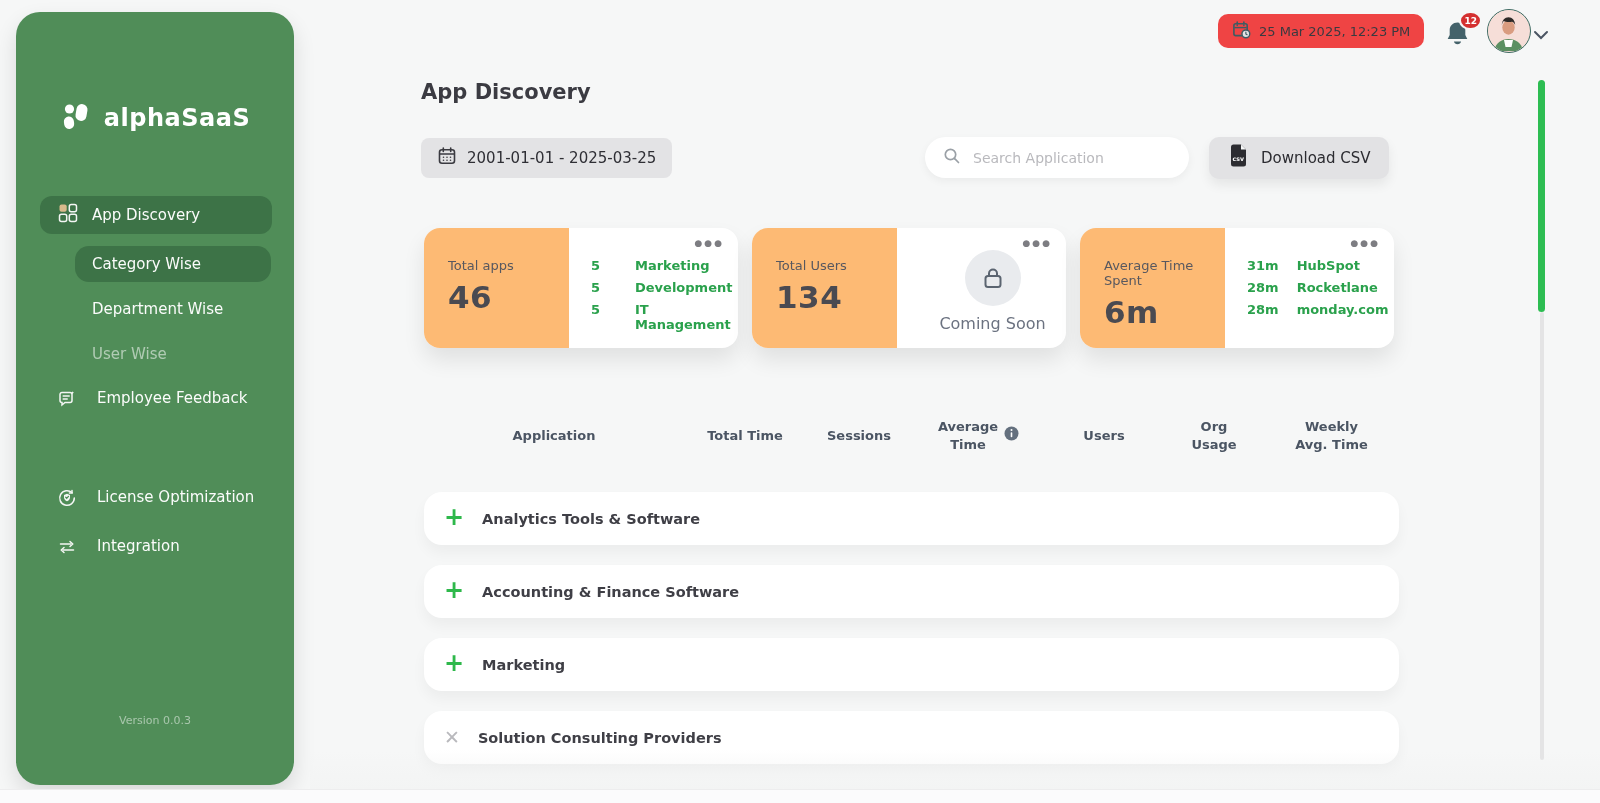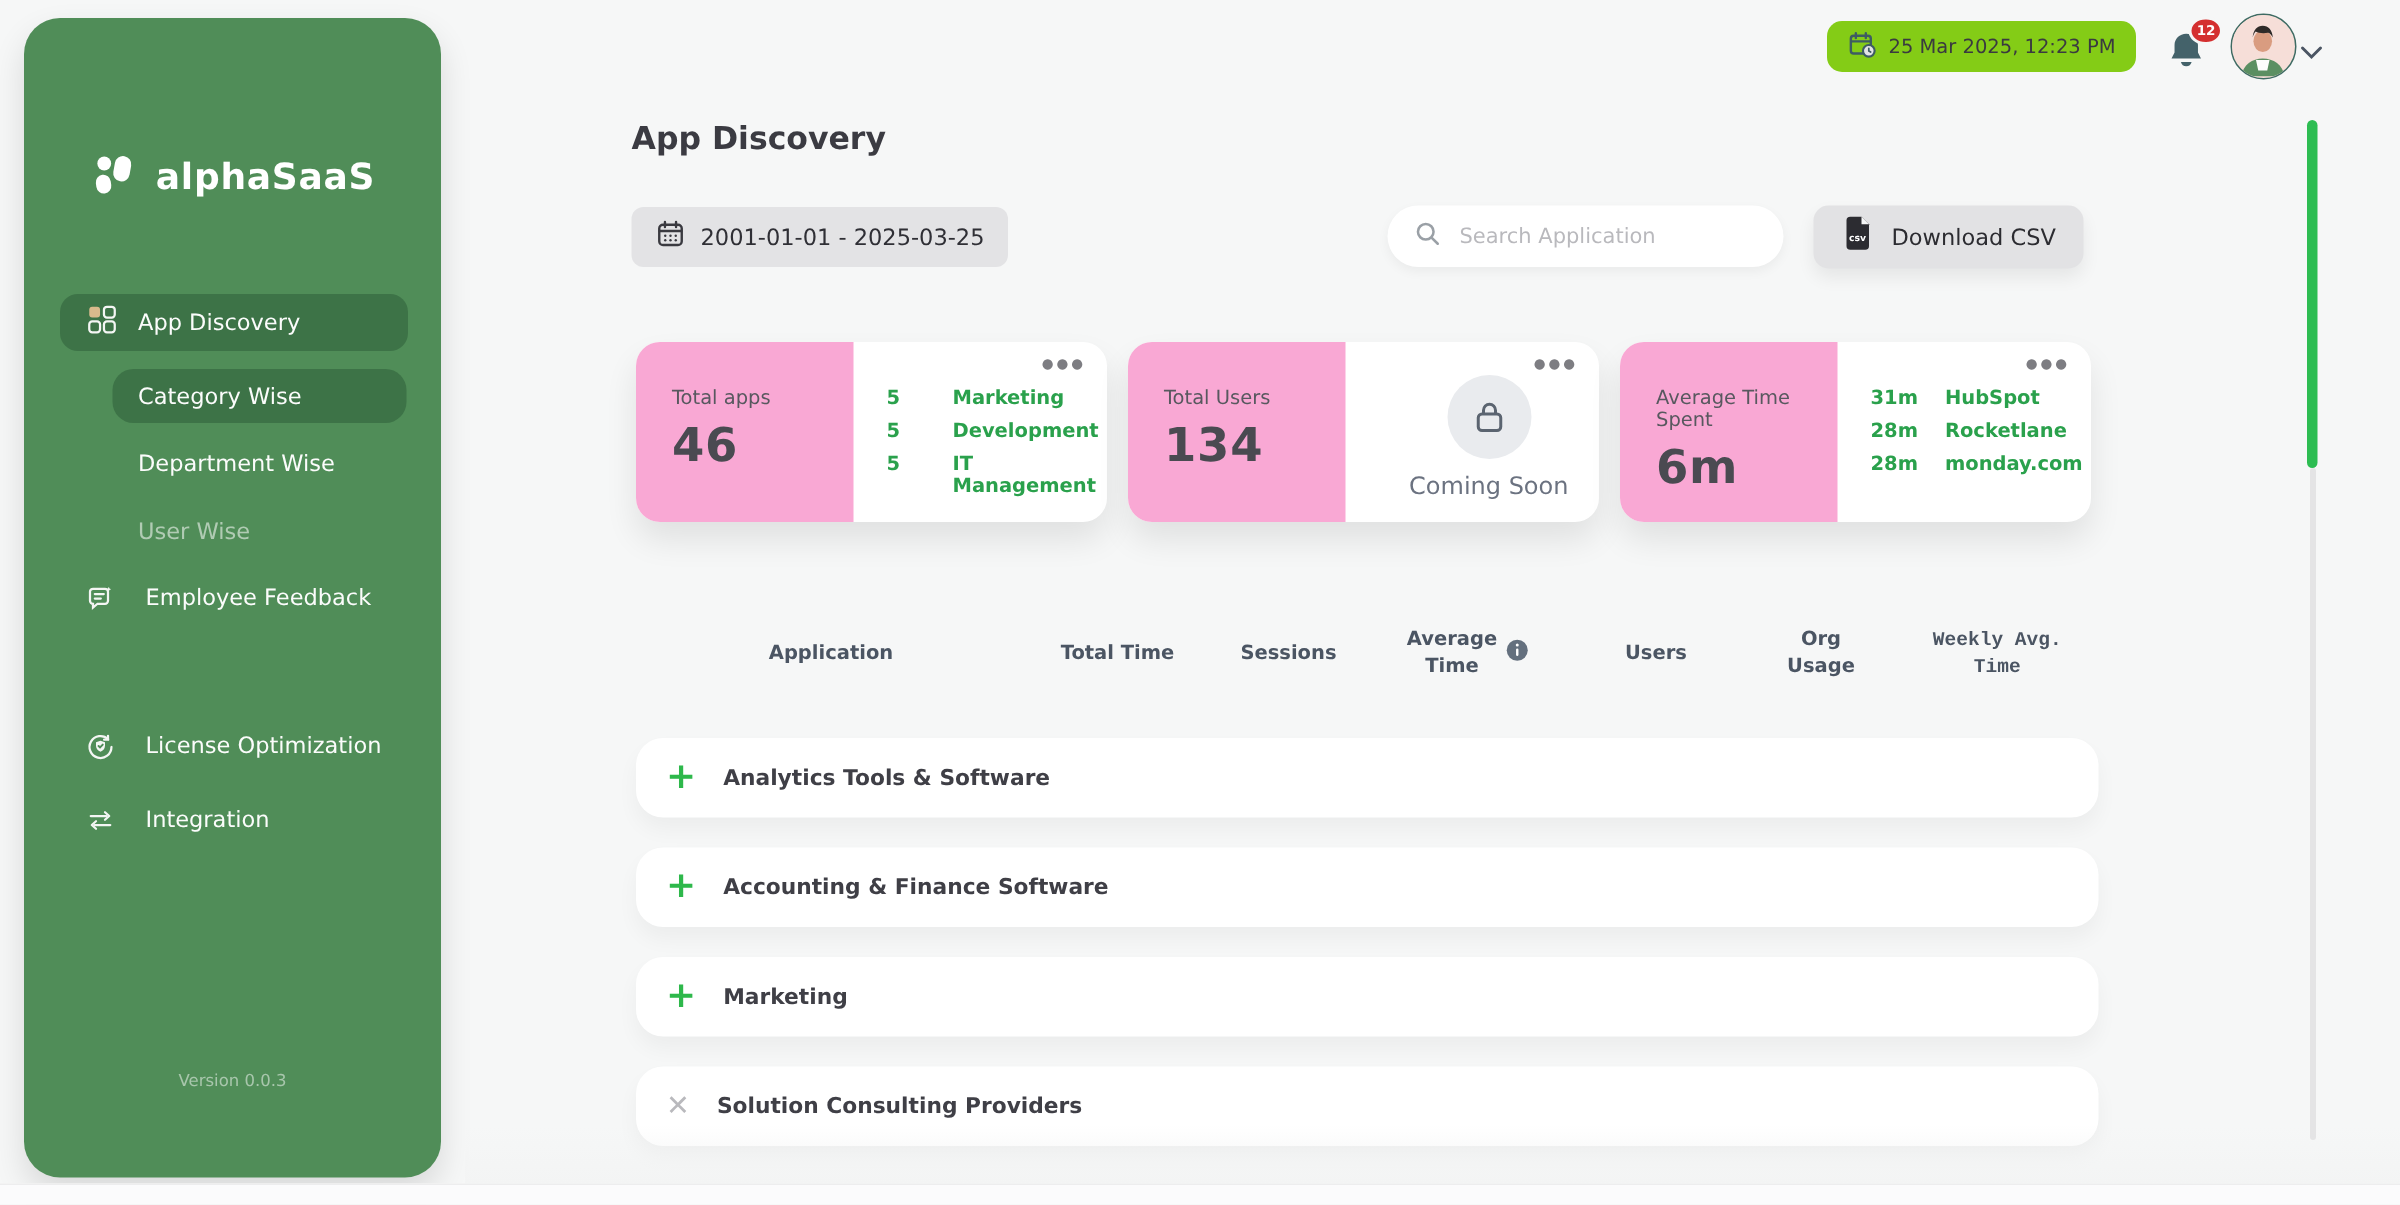--- a/index.html
+++ b/index.html
@@ -37,21 +37,21 @@
   .nav-row { position:absolute; left:41px; width:220px; height:30px; display:flex; gap:20px; cursor:pointer; }
   .nav-row.feedback { top:377px; }
   .nav-row.usage { top:426px; }
   .nav-row.license { top:476px; }
   .nav-row.integration { top:525px; }
   .version { position:absolute; left:0; bottom:58px; width:100%; text-align:center; font-size:11px; color:rgba(255,255,255,.5); }
 
   
   .datetime-pill {
     position:absolute; left:1218px; top:14px; height:34px; padding:0 14px;
-    background:#84cc16; border-radius:10px; display:flex; align-items:center; gap:8px; cursor:pointer;
+    background:#ef4444; border-radius:10px; display:flex; align-items:center; gap:8px; cursor:pointer;
   }
   .datetime-text { font-size:13px; color:#3a3a40; font-weight:500; }
   .bell-wrap { position:absolute; left:1442px; top:15px; width:36px; height:36px; cursor:pointer; }
   .bell-badge {
     position:absolute; right:-4px; top:-4px; min-width:19px; height:19px; padding:0 3px;
     background:#d43030; border:2px solid #f6f7f7; border-radius:50%;
     color:#fff; font-size:9px; font-weight:700; display:flex; align-items:center; justify-content:center;
   }
   .avatar {
     position:absolute; left:1487px; top:9px; width:44px; height:44px; border-radius:50%;
@@ -79,42 +79,42 @@
     box-shadow:0 6px 12px rgba(0,0,0,.07);
   }
   .download-label { font-size:15px; font-weight:500; color:#2c2c31; }
 
   
   .card {
     position:absolute; top:228px; width:314px; height:120px; border-radius:16px;
     background:#fff; box-shadow:0 12px 22px rgba(0,0,0,.09); display:flex; overflow:hidden;
   }
   .card.c1 { left:424px; } .card.c2 { left:752px; } .card.c3 { left:1080px; }
-  .card-left { width:145px; background:#f9a8d4; padding:30px 0 0 24px; flex-shrink:0; }
+  .card-left { width:145px; background:#fdba74; padding:30px 0 0 24px; flex-shrink:0; }
   .card-label { font-size:13px; color:#58585f; }
   .card-value { font-size:31px; font-weight:700; color:#4a4a51; margin-top:6px; letter-spacing:.5px; }
   .card-right { flex:1; position:relative; padding:30px 0 0 22px; }
   .dots-menu { position:absolute; top:10px; right:14px; color:#7d7d82; font-size:9px; letter-spacing:2px; cursor:pointer; }
   .mini-list { display:flex; flex-direction:column; gap:7px; }
   .mini-row { display:flex; gap:18px; font-size:13px; font-weight:600; color:#2aa14c; }
   .mini-val { min-width:26px; }
   .coming-wrap { display:flex; flex-direction:column; align-items:center; padding-top:0; margin-top:-8px; }
   .lock-circle { width:56px; height:56px; border-radius:50%; background:#e9ebee; display:flex; align-items:center; justify-content:center; }
   .coming-text { margin-top:8px; font-size:16px; color:#6b7280; }
 
   
   .thead {
     position:absolute; left:424px; top:413px; width:975px; height:46px;
     display:grid; grid-template-columns:260px 122px 106px 132px 120px 100px 135px; align-items:center;
   }
   .th { text-align:center; font-size:13px; font-weight:600; color:#4b5563; line-height:1.35; }
   .th-avg { display:flex; align-items:center; justify-content:center; gap:5px; }
   .th-avg .th-text { width:62px; }
   .th-narrow { width:64px; margin:0 auto; }
-  .th-wide { width:88px; margin:0 auto;font-family:Liberation Mono, monospace; }
+  .th-wide { width:88px; margin:0 auto; }
   .cat-row {
     position:absolute; left:424px; width:975px; height:53px; background:#fff; border-radius:18px;
     display:flex; align-items:center; gap:18px; padding-left:20px;
     box-shadow:0 8px 14px rgba(0,0,0,.045); cursor:pointer;
   }
   .cat-row.r1 { top:492px; } .cat-row.r2 { top:565px; } .cat-row.r3 { top:638px; } .cat-row.r4 { top:711px; }
   .cat-name { font-size:14.5px; font-weight:600; color:#3f3f46; }
   .plus-glyph { color:#2eb84b; font-size:24px; font-weight:700; line-height:1; margin-top:-3px; }
   .x-glyph { color:#b9b9bd; font-size:19px; font-weight:700; line-height:1; }
 

